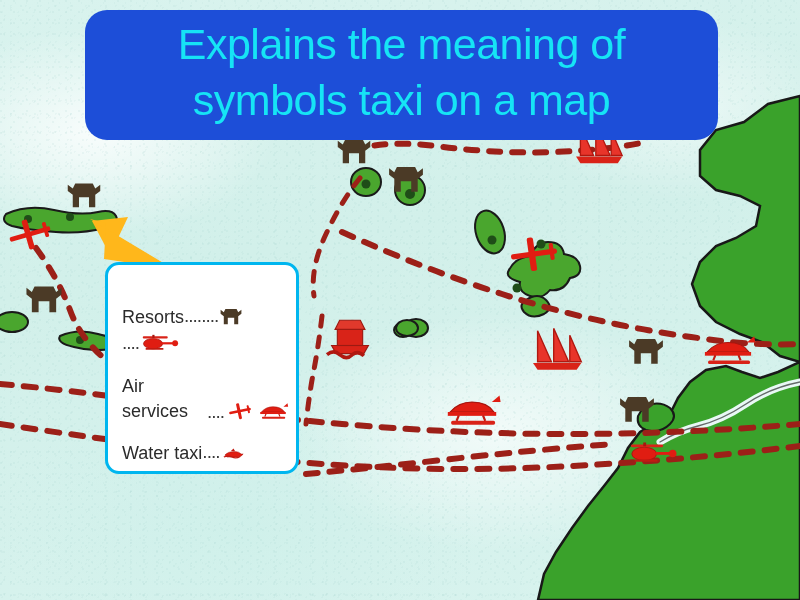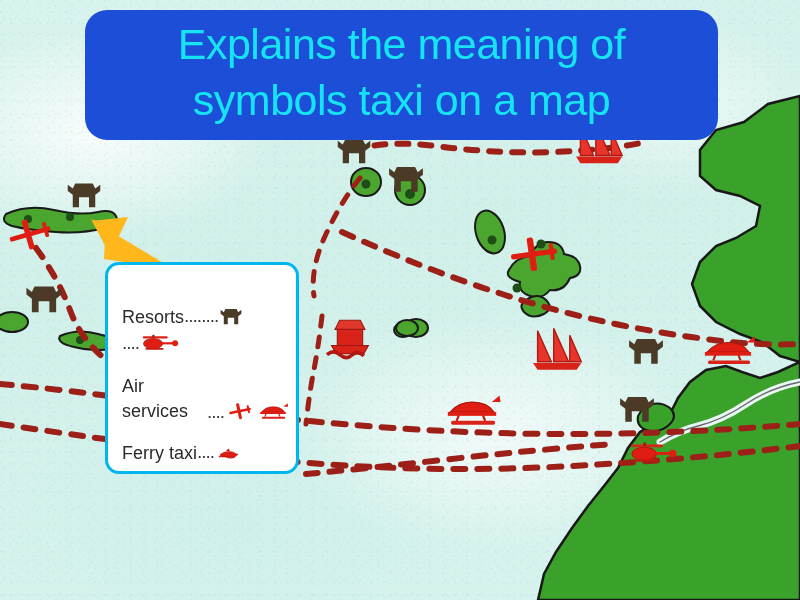--- a/index.html
+++ b/index.html
@@ -313,21 +313,21 @@
         </span>
         <span class="sym">
           <svg width="34" height="24" viewBox="-24 -14 48 28">
               <use href="#seaPlane" transform="scale(0.82)"></use>
             </svg>
         </span>
       </div>
 
 
       <div class="legend-row">
-        <span class="label-wrap">Ferry taxi</span>
+        <span class="label-wrap">Water taxi</span>
         <span class="dots">....</span>
         <span class="sym">
           <svg width="28" height="20" viewBox="-22 -12 44 24">
               <use href="#waterTaxi" transform="scale(0.8)"></use>
             </svg>
         </span>
       </div>
 
     </div>
   </div>

